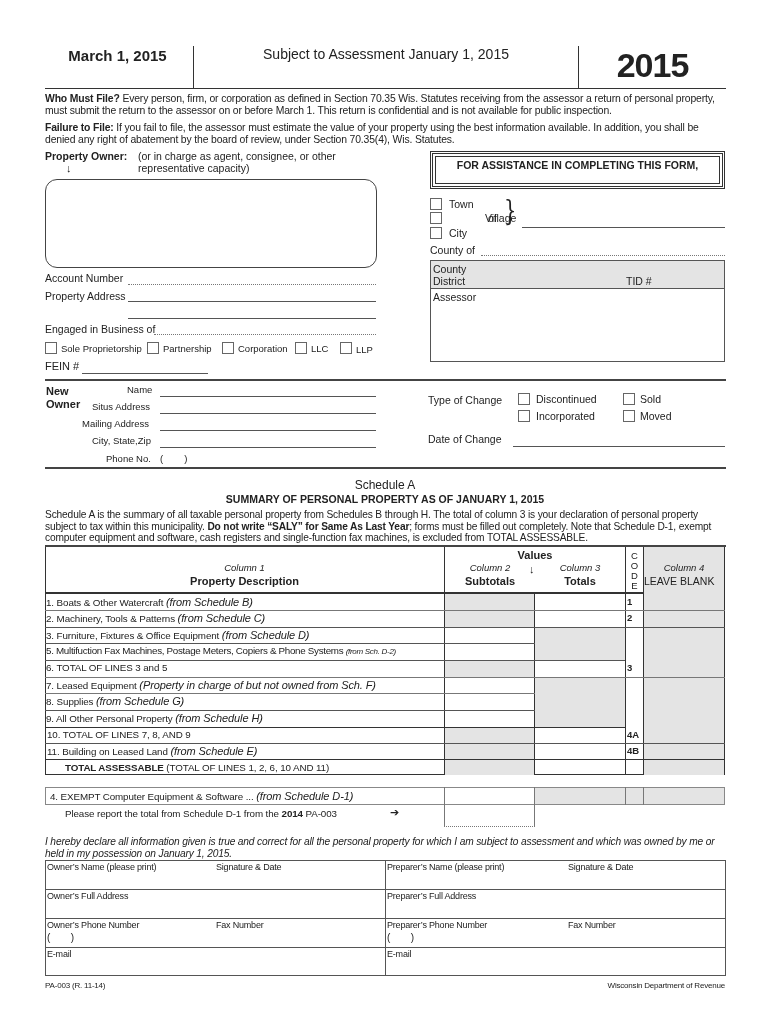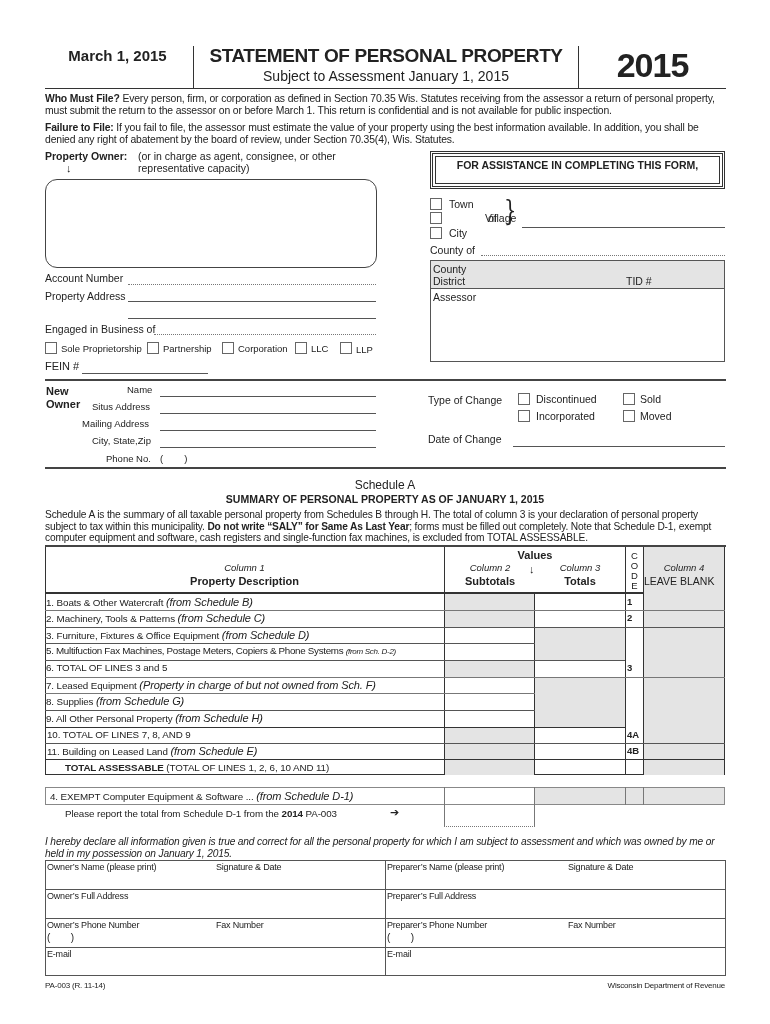--- a/index.html
+++ b/index.html
@@ -34,21 +34,20 @@
   .arrow { font-size: 12px; font-weight: bold; }
 </style>
 </head>
 <body>
 
 <div class="abs hdr-due">
   <div class="due-date">March 1, 2015</div>
 </div>
 <div class="vline" style="left:193px; top:46px; height:42px;"></div>
 <div class="abs hdr-title">
-  <div class="main-title">STATEMENT OF PERSONAL PROPERTY</div>
   <div class="sub-title">Subject to Assessment January 1, 2015</div>
 </div>
 <div class="vline" style="left:578px; top:46px; height:42px;"></div>
 <div class="abs hdr-year">2015</div>
 <div class="hline" style="left:45px; top:88px; width:681px;"></div>
 
 <div class="abs para" style="top:93px;">
   <b>Who Must File?</b><span> Every person, firm, or corporation as defined in Section 70.35 Wis. Statutes receiving from the assessor a return of personal property, must submit the return to the assessor on or before March 1. This return is confidential and is not available for public inspection.</span>
 </div>
 <div class="abs para" style="top:122px;">

